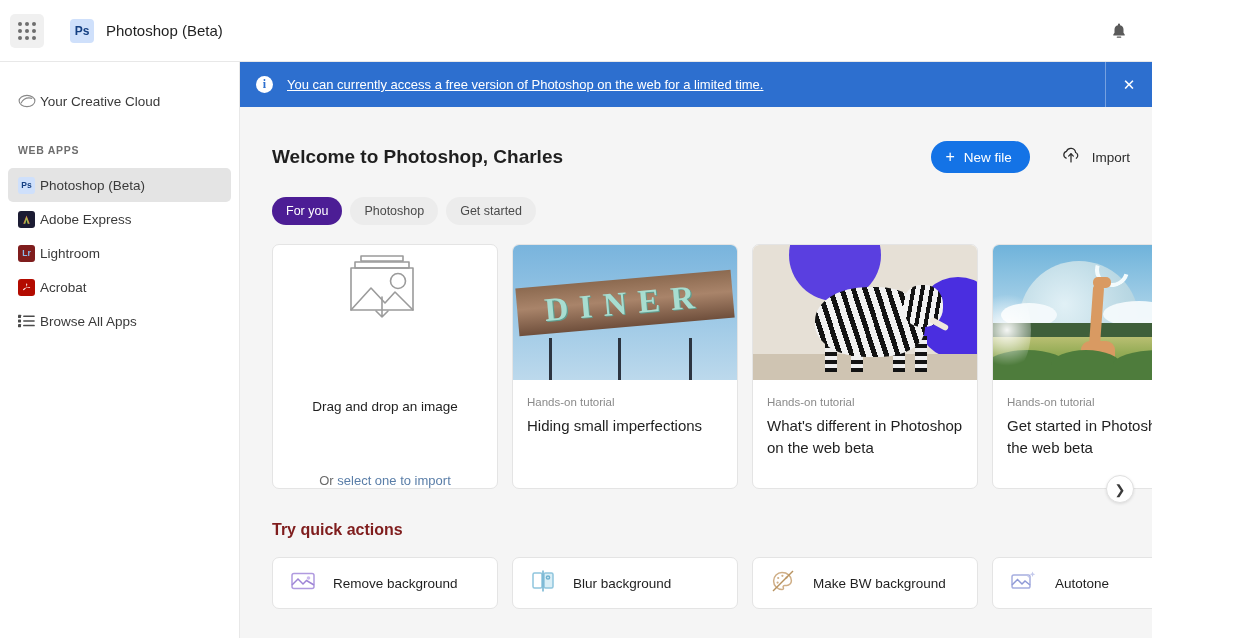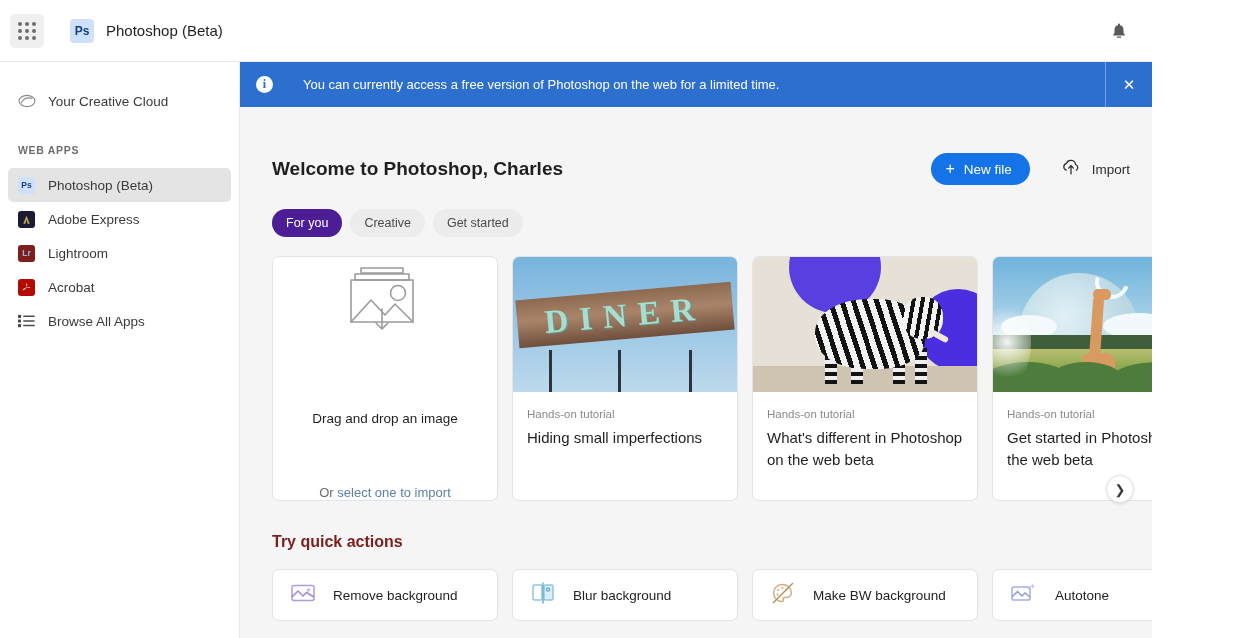--- a/index.html
+++ b/index.html
@@ -50,21 +50,21 @@
     border-right: 1px solid #e8e8e8;
     padding-top: 22px;
   }
   .side-row {
     display: flex; align-items: center;
     height: 34px; margin: 0 8px 0 8px;
     padding: 0 10px; border-radius: 5px;
     font-size: 13.5px; color: #3a3a3a; cursor: pointer;
   }
   .side-row .ico { width: 22px; min-width: 22px; display: flex; align-items: center; justify-content: flex-start; }
-  .side-row .lbl { margin-left: 8px; white-space: nowrap; }
+  .side-row .lbl { white-space: nowrap; }
   .side-row.creative { margin-bottom: 26px; }
   .side-head {
     font-size: 10.5px; letter-spacing: 0.7px; color: #6e6e6e;
     font-weight: bold; padding: 0 18px; margin-bottom: 12px;
   }
   .side-row.active { background: #e4e4e4; }
   .ic-badge {
     width: 17px; height: 17px; border-radius: 3px;
     font-size: 8.5px; font-weight: bold;
     display: flex; align-items: center; justify-content: center;
@@ -85,30 +85,30 @@
     color: #fff; font-size: 13px;
     padding-left: 16px;
   }
   .banner .info {
     width: 17px; height: 17px; border-radius: 50%;
     background: #fff; color: #2d6fcf;
     font-size: 12px; font-weight: bold;
     display: flex; align-items: center; justify-content: center;
     font-family: "Liberation Serif", serif;
   }
-  .banner .btxt { margin-left: 30px; }
+  .banner .btxt { margin-left: 14px; text-decoration: underline; }
   .banner-spacer { flex: 1; }
   .banner-sep { width: 1px; height: 45px; background: rgba(255,255,255,0.35); }
   .banner-close {
     width: 46px; height: 45px;
     display: flex; align-items: center; justify-content: center;
     font-size: 15px; cursor: pointer;
   }
 
-  .scroll { flex: 1; min-height: 0; position: relative; overflow: hidden; padding: 16px 0 0 32px; }
+  .scroll { flex: 1; min-height: 0; position: relative; overflow: hidden; padding: 4px 0 0 32px; }
 
   .head-row { display: flex; align-items: center; margin-top: 30px; padding-right: 22px; }
   .welcome { font-size: 19px; font-weight: bold; color: #1f1f1f; }
   .head-spacer { flex: 1; }
   .newfile {
     height: 32px; border-radius: 16px; background: #1473e6; color: #fff;
     font-size: 13.5px; display: flex; align-items: center;
     padding: 0 18px 0 14px; cursor: pointer; border: none;
     font-family: "Liberation Sans", sans-serif;
   }
@@ -348,21 +348,21 @@
                 <path d="M6.6 12.4A4 4 0 017 4.8a5.3 5.3 0 0110.1 1.3 3.6 3.6 0 01.8 6.4"></path>
                 <path d="M12 16.6V7.4M12 7.4l-2.6 2.7M12 7.4l2.6 2.7"></path>
               </svg>
             </span>
             <span class="ctxt">Import</span>
           </div>
         </div>
 
         <div class="tabs">
           <button class="tab sel">For you</button>
-          <button class="tab">Creative</button>
+          <button class="tab">Photoshop</button>
           <button class="tab">Get started</button>
         </div>
 
         <div class="cards">
 
           <div class="card drop">
             <span>
               <svg width="96" height="78" viewBox="0 0 96 78" fill="none" stroke="#9b9b9b" stroke-width="1.6" stroke-linecap="round" stroke-linejoin="round">
                 <path d="M24 11h42v5H24z"></path>
                 <path d="M18 17h54v6H18z"></path>

